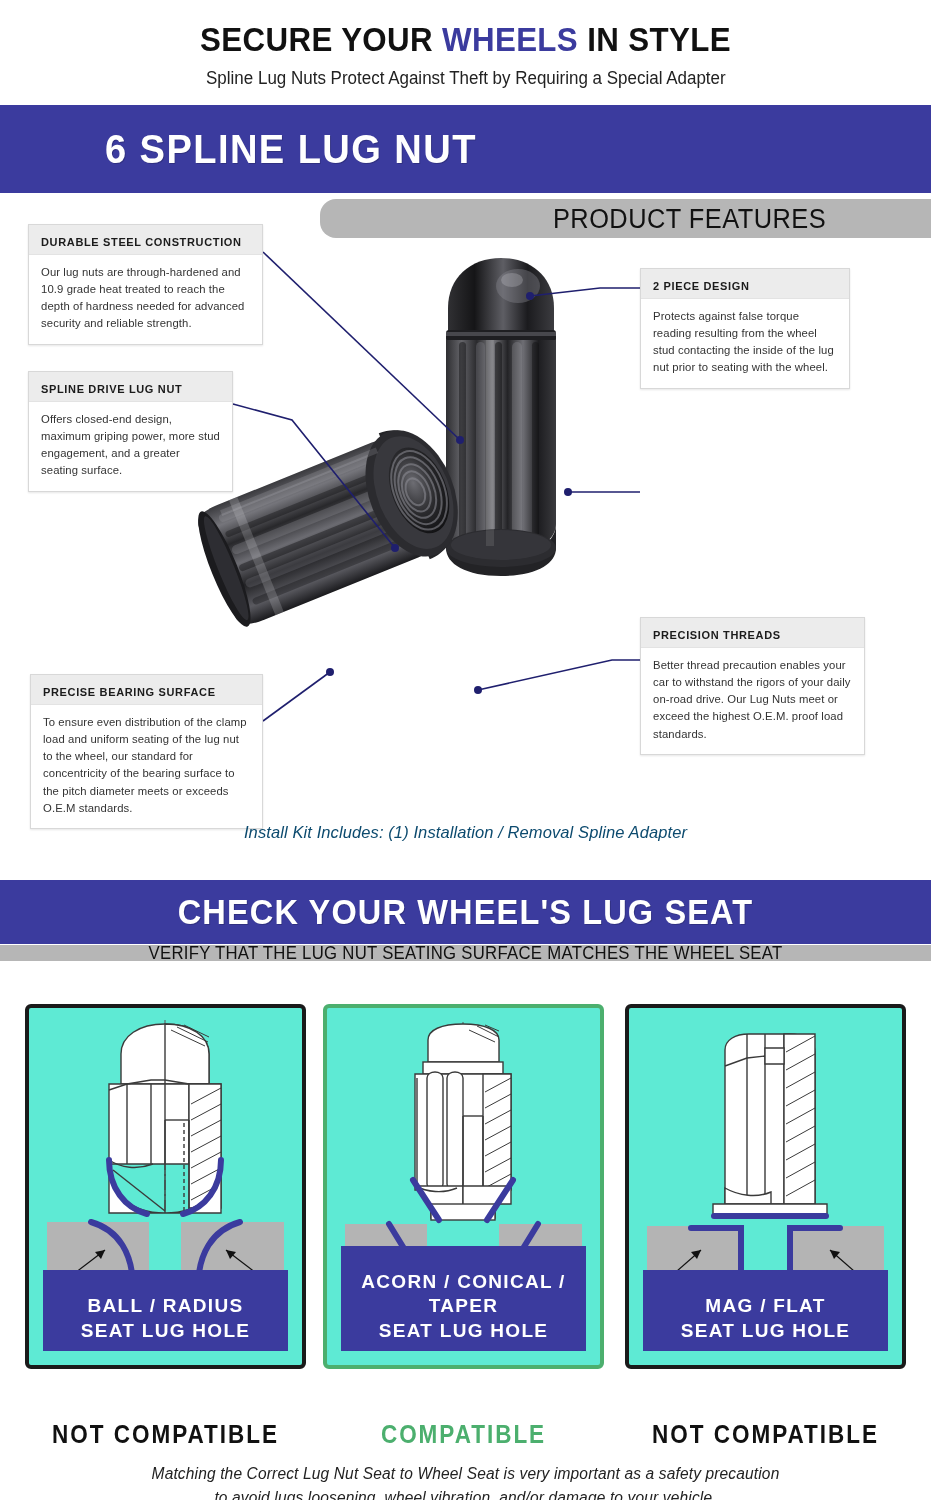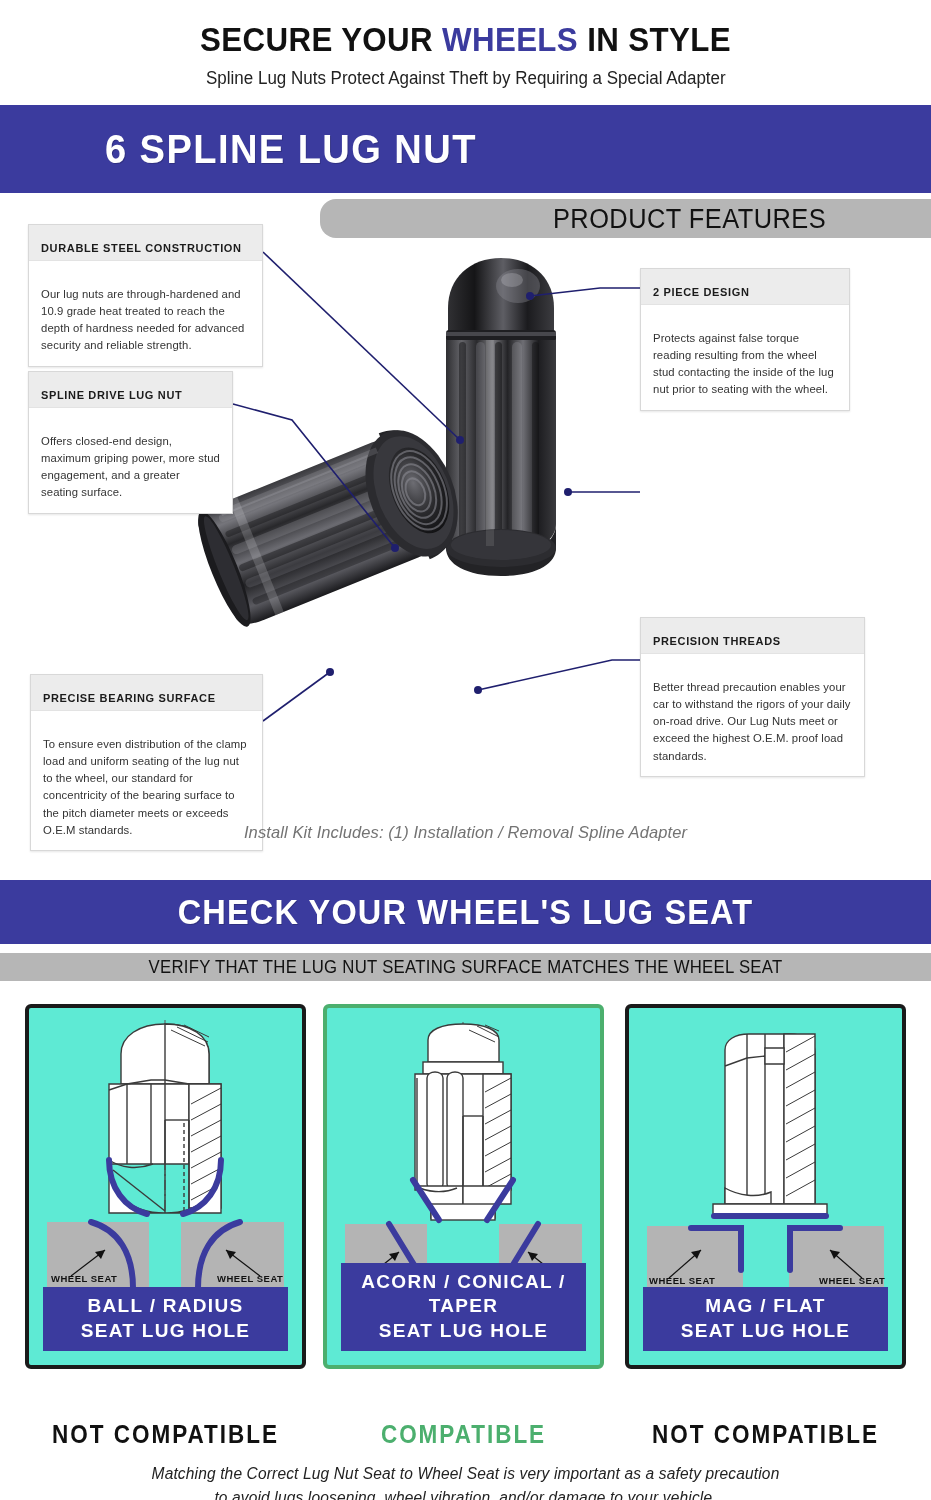--- a/index.html
+++ b/index.html
@@ -34,69 +34,69 @@
   
   .gray-bar { position:absolute; background:#b6b6b6; }
   #pf-bar { left:320px; top:199px; width:739px; height:39px;border-radius:16px; }
   #pf-bar span { position:absolute; left:0; right:0; top:50%; transform:translateY(-50%) scaleX(0.94);
                  text-align:center; font-size:27px; color:#111; letter-spacing:0.5px;
                  font-family:"Liberation Sans Narrow","Liberation Sans",sans-serif; white-space:nowrap; }
 
   
   .callout { position:absolute; background:#ffffff; border:1px solid #d8d8d8;
              box-shadow:0 1px 2px rgba(0,0,0,.10); }
-  .callout .c-head { background:#ececec; padding:17px 10px 6px 12px;
+  .callout .c-head { background:#ececec; padding:11px 10px 6px 12px;
                      font-size:11px; font-weight:bold; letter-spacing:0.65px; color:#1b1b1b;
                      border-bottom:1px solid #e3e3e3; }
   .callout .c-body { padding:9px 12px 11px 12px; font-size:11.3px; line-height:1.52;
-                     color:#333; letter-spacing:0.1px;margin-top:16px; }
+                     color:#333; letter-spacing:0.1px; }
 
   #cb-steel    { left:28px;  top:224px; width:235px; }
   #cb-spline   { left:28px;  top:371px; width:205px; }
   #cb-bearing  { left:30px;  top:674px; width:233px; }
   #cb-2piece   { left:640px; top:268px; width:210px; }
   #cb-material { left:640px; top:443px; width:227px; }
   #cb-threads  { left:640px; top:617px; width:225px; }
 
   
   #photo-area { position:absolute; left:196px; top:238px; width:440px; height:490px; }
   .leader-svg { position:absolute; left:0; top:0; width:931px; height:860px; pointer-events:none; }
 
   
   #install-kit { position:absolute; left:0; top:823px; width:931px; text-align:center;
-                 font-size:16.5px; font-style:italic; color:#737373; letter-spacing:0.1px; }
+                 font-size:16.5px; font-style:italic; color:#0c4a6e; letter-spacing:0.1px; }
 
   
   #banner2 { top:880px; height:64px; }
   #banner2 .b2-title { position:absolute; left:0; right:0; top:50%;
                  transform:translateY(-50%) scaleX(0.93); text-align:center;
                  font-family:"Liberation Sans Narrow","Liberation Sans",sans-serif;
                  color:#fff; font-weight:bold; font-size:35px; letter-spacing:1.2px;
                  text-shadow:1px 1px 0 rgba(0,0,0,.18); white-space:nowrap; }
-  #verify-bar { left:0; top:945px; width:931px; height:28px;margin-top:8px; }
+  #verify-bar { left:0; top:945px; width:931px; height:16px; }
   #verify-bar span { position:absolute; left:0; right:0; top:50%;
                  transform:translateY(-50%) scaleX(0.93); text-align:center;
                  font-family:"Liberation Sans Narrow","Liberation Sans",sans-serif;
                  font-size:18px; color:#111; letter-spacing:0.3px; white-space:nowrap; }
 
   
   #this-product { position:absolute; left:0; top:1000px; width:931px; text-align:center;
                   font-family:"Liberation Sans Narrow","Liberation Sans",sans-serif;
                   font-weight:bold; font-size:25px; letter-spacing:2.4px; color:#4CAF6E;
                   transform:scaleX(0.92); }
 
   
   .seat-card { position:absolute; top:1004px; width:281px; height:365px;
                background:#5eead4; border:4px solid #1a1a1a; border-radius:6px; overflow:hidden; }
   #card-1 { left:25px; }
   #card-2 { left:323px; border-color:#4CAF6E; }
   #card-3 { left:625px; }
   .card-inner { position:relative; width:100%; height:100%; }
   .card-label { position:absolute; left:14px; right:14px; bottom:14px; background:#3B3B9E;
-                color:#fff; text-align:center; padding:7px 2px 8px;
+                color:#fff; text-align:center; padding:24px 2px 8px;
                 font-family:"Liberation Sans Narrow","Liberation Sans",sans-serif;
                 font-weight:bold; font-size:19px; letter-spacing:1.3px; line-height:1.28; }
   .card-label .l2 { display:block; }
 
   
   .compat { position:absolute; top:1420px; width:281px; text-align:center;
             font-family:"Liberation Sans Narrow","Liberation Sans",sans-serif;
             font-weight:bold; font-size:25px; letter-spacing:2.2px; color:#111;
             transform:scaleX(0.9); }
   #compat-1 { left:25px; }

